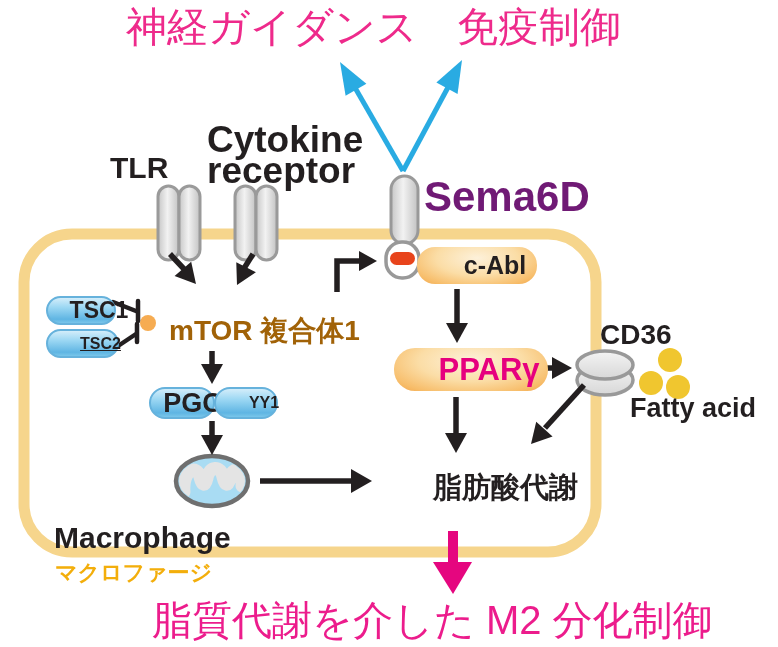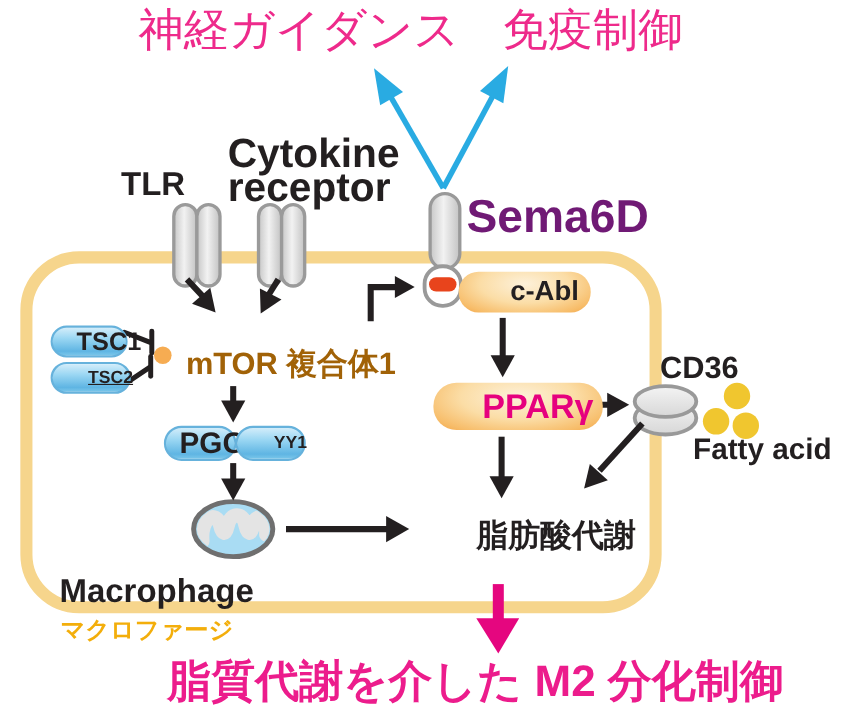--- a/index.html
+++ b/index.html
@@ -161,15 +161,15 @@
   <div class="label black-bold" style="left:600px;top:320px;font-size:28px;">CD36</div>
 
   <div class="label black-bold" style="left:630px;top:394px;font-size:27px;">Fatty acid</div>
 
   <div class="label black-bold" style="left:393px;top:472px;font-size:29px;margin-left:40px;">脂肪酸代謝</div>
 
   <div class="label black-bold" style="left:54px;top:522px;font-size:30px;">Macrophage</div>
 
   <div class="label" style="left:55px;top:561px;font-size:22px;font-weight:bold;color:#f3ae0b;">マクロファージ</div>
 
-  <div class="label" style="left:152px;top:599px;font-size:40px;font-weight:700;color:#ec1c8c;">脂質代謝を介した M2 分化制御</div>
+  <div class="label" style="left:152px;top:599px;font-size:40px;font-weight:400;color:#ec1c8c;">脂質代謝を介した M2 分化制御</div>
 
 </div>
 
 </body></html>

